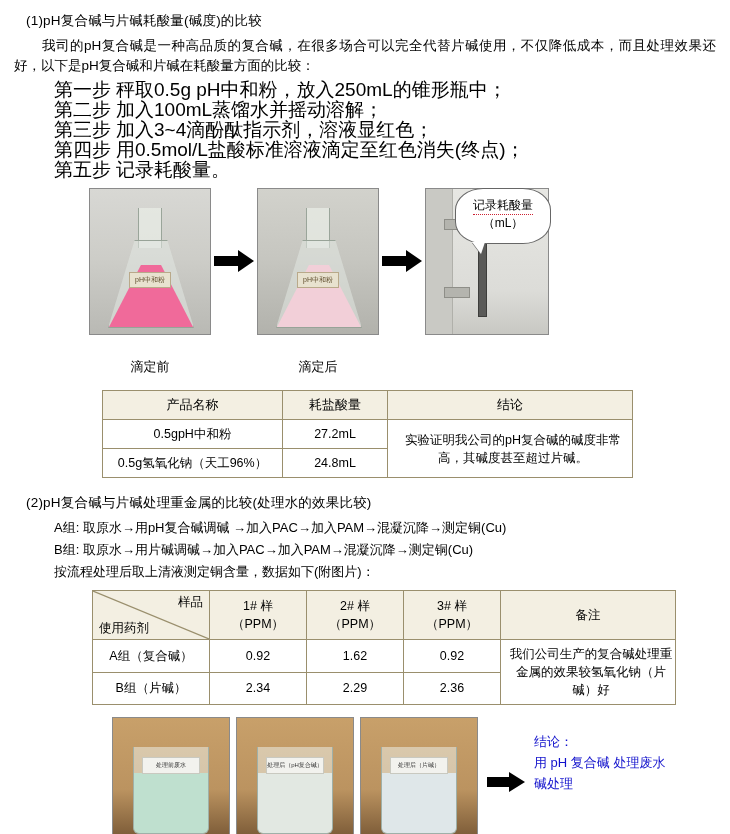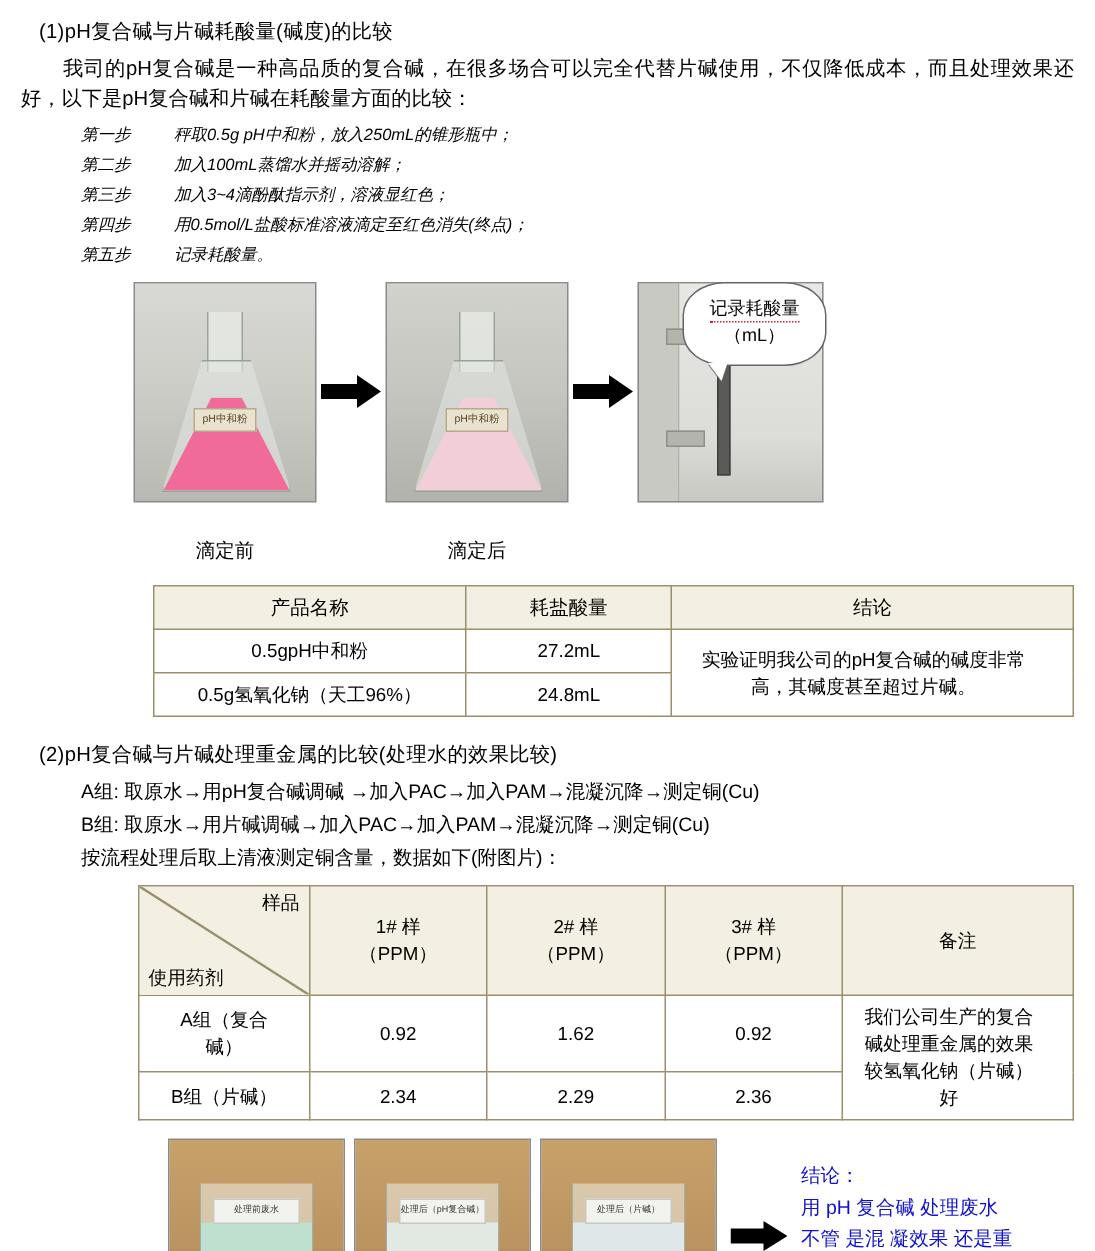--- a/index.html
+++ b/index.html
@@ -35,23 +35,22 @@
     text-align: justify;
   }
   .para.indent {
     text-indent: 28px;
   }
   .steps {
     margin: 4px 0 6px 40px;
   }
   .step-row {
     display: flex;
-    font-size: 11px;
+    font-size: 19px;
     line-height: 20px;
-    font-style: italic;
   }
   .step-label {
     width: 62px;
     flex: 0 0 62px;
   }
   .step-text {
     flex: 1;
   }
   
   .photos1 {
@@ -210,38 +209,38 @@
     border-top: 12px solid #ffffff;
     filter: drop-shadow(0 1px 0 #666);
   }
   
   table.t {
     border-collapse: collapse;
     font-size: 12.5px;
   }
   table.t td, table.t th {
     border: 1px solid #9a8f6d;
-    padding: 5px 20px;
+    padding: 5px 2px;
     text-align: center;
     font-weight: normal;
     line-height: 18px;
   }
   .t1 {
     margin: 14px 0 0 88px;
   }
   .t1 .hdr td { background: #f3efe2; font-size: 13px; }
   .t2 {
     margin: 8px 0 0 78px;
   }
   .t2 .hdr td { background: #f3efe2; }
   .diag-cell {
     position: relative;
     width: 108px;
     height: 40px;
-    padding: 16px !important;
+    padding: 4px !important;
   }
   .diag-cell .line {
     position: absolute;
     left: 0; top: 0;
     width: 100%; height: 100%;
   }
   .diag-cell .tr {
     position: absolute;
     right: 6px; top: 2px;
     font-size: 12.5px;
@@ -509,19 +508,18 @@
 
       <div class="arrow-sm">
         <svg width="38" height="20" viewBox="0 0 38 20" aria-hidden="true">
           <polygon points="0,5 22,5 22,0 38,10 22,20 22,15 0,15" fill="#000000"></polygon>
         </svg>
       </div>
 
       <div class="concl">
         <div>结论：</div>
         <div>用 pH 复合碱 处理废水</div>
-        <div>不管 是混 凝效果 还是重</div>
         <div>碱处理</div>
       </div>
     </div>
   </div>
 
 </div>
 
 </body></html>

